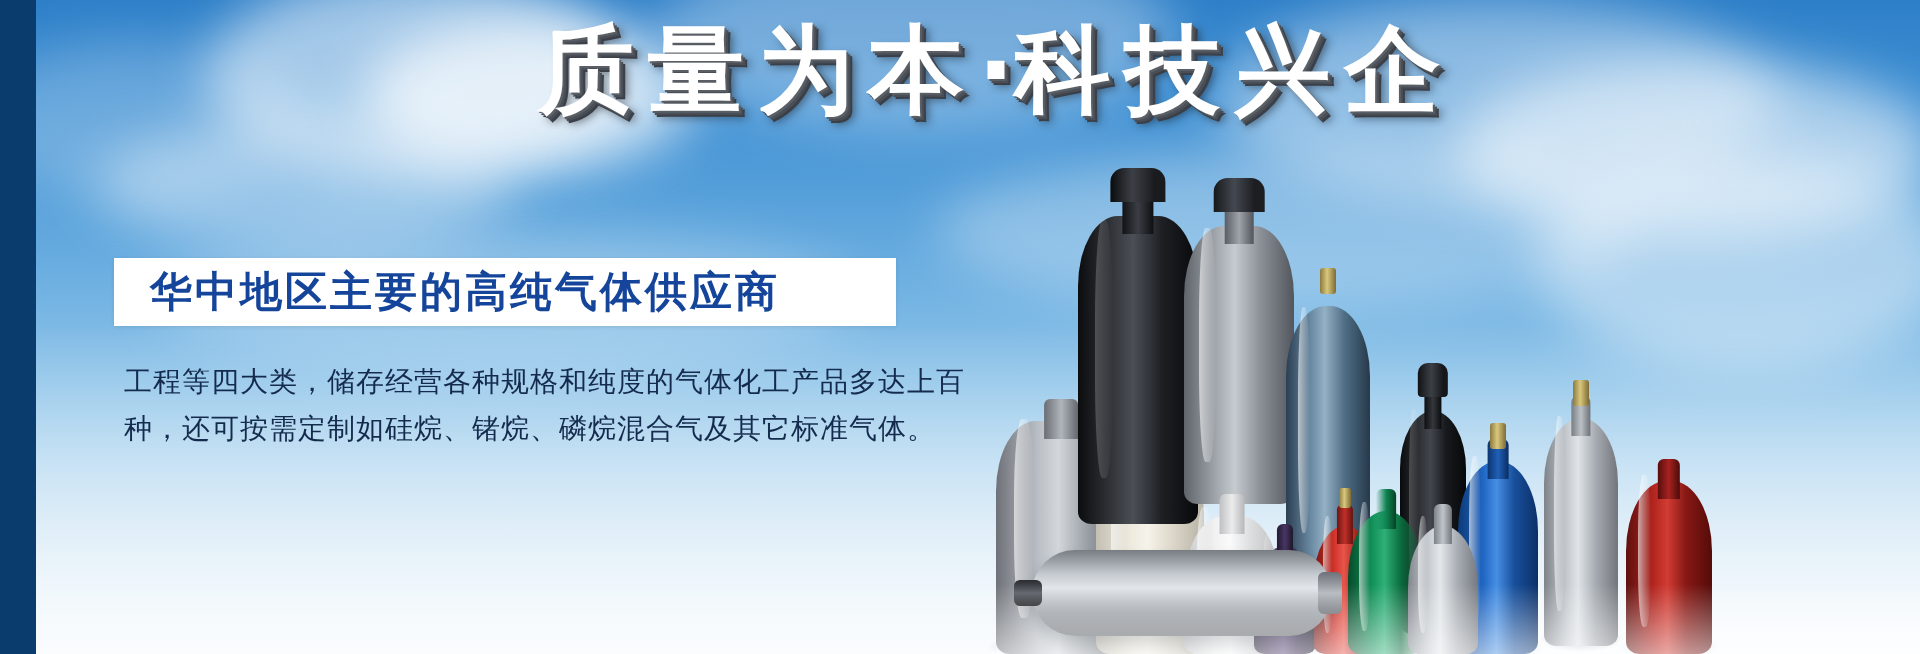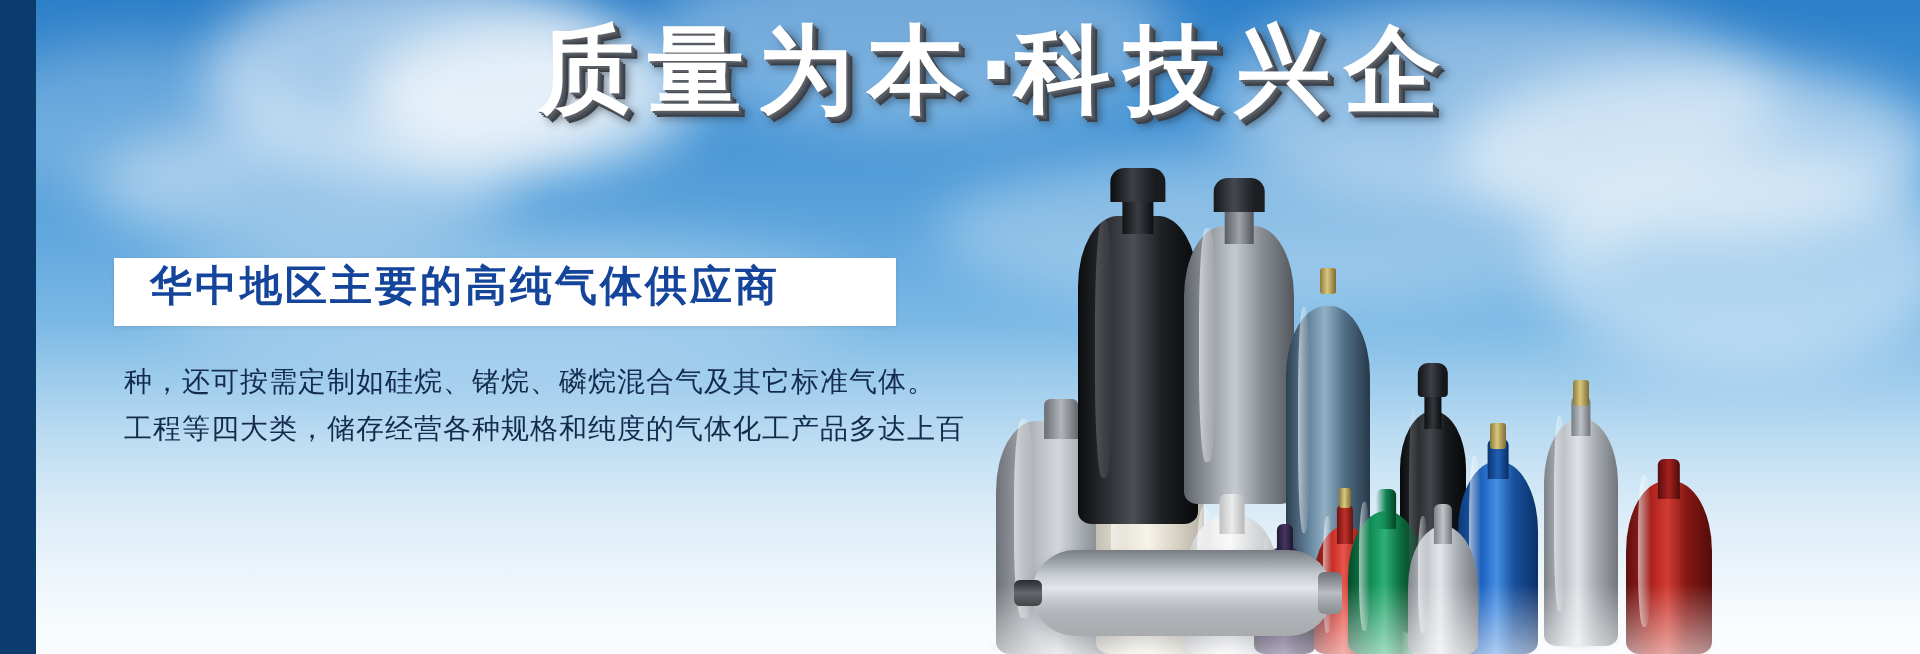--- a/index.html
+++ b/index.html
@@ -70,21 +70,21 @@
 
   
   .tagline-box {
     position: absolute;
     left: 78px;
     top: 258px;
     width: 782px;
     height: 68px;
     background: #ffffff;
     display: flex;
-    align-items: flex-start;
+    align-items: center;
     box-shadow: 0 1px 4px rgba(0,0,0,.10);
   }
   .tagline {
     font-family: "DejaVu Sans", "Liberation Sans", sans-serif;
     font-weight: bold;
     font-size: 42px;
     color: #15459b;
     letter-spacing: 3px;
     padding-left: 36px;
     white-space: nowrap;
@@ -166,22 +166,22 @@
   <div class="headline-wrap">
     <div class="headline"><span>质量为本</span><span class="dot">·</span><span>科技兴企</span></div>
   </div>
 
 
   <div class="tagline-box">
     <div class="tagline">华中地区主要的高纯气体供应商</div>
   </div>
 
   <div class="paragraph">
+    <span class="ln">工程等四大类，储存经营各种规格和纯度的气体化工产品多达上百</span>
     <span class="ln">种，还可按需定制如硅烷、锗烷、磷烷混合气及其它标准气体。</span>
-    <span class="ln">工程等四大类，储存经营各种规格和纯度的气体化工产品多达上百</span>
   </div>
 
   <div class="cylinders">
 
     <div class="cyl" style="left:0px; width:130px; height:255px;">
       <div class="base-shadow"></div>
       <div class="body" style="background:linear-gradient(90deg,#6e7278,#b9bec4 32%,#d3d7db 48%,#9aa0a6 70%,#60646a);"></div>
       <div class="neck" style="background:linear-gradient(90deg,#6a6e74,#b0b5bb,#64686e);"></div>
       <div class="shine"></div>
     </div>

